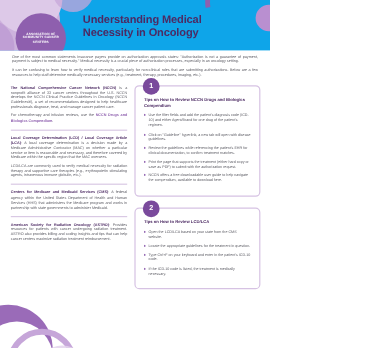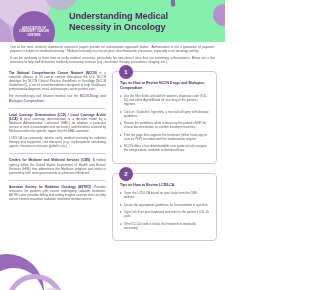--- a/index.html
+++ b/index.html
@@ -8,21 +8,21 @@
     background:#ffffff;
     font-family:"Liberation Sans",sans-serif;
     overflow:hidden;
     position:relative;
   }
   #page{position:relative;width:225px;height:290px;overflow:hidden;background:#fff;}
 
   
   .header{
     position:absolute;left:0;top:0;width:225px;height:42px;
-    background:#86efac;overflow:hidden;
+    background:#0ea5e9;overflow:hidden;
   }
   .hdr-blob{position:absolute;border-radius:50%;}
   .blob-a{left:-26px;top:-20px;width:76px;height:76px;background:#cdb2dd;}
   .blob-b{left:-6px;top:-30px;width:58px;height:58px;background:#ddc9e8;}
   .blob-c{left:44px;top:-24px;width:34px;height:34px;background:#c7a7da;opacity:.75;}
   .blob-d{left:-34px;top:16px;width:46px;height:46px;background:#b78fcd;opacity:.55;}
 
   .logo-circle{
     position:absolute;left:13px;top:11px;width:42px;height:42px;border-radius:50%;
     background:#8e5fae;

